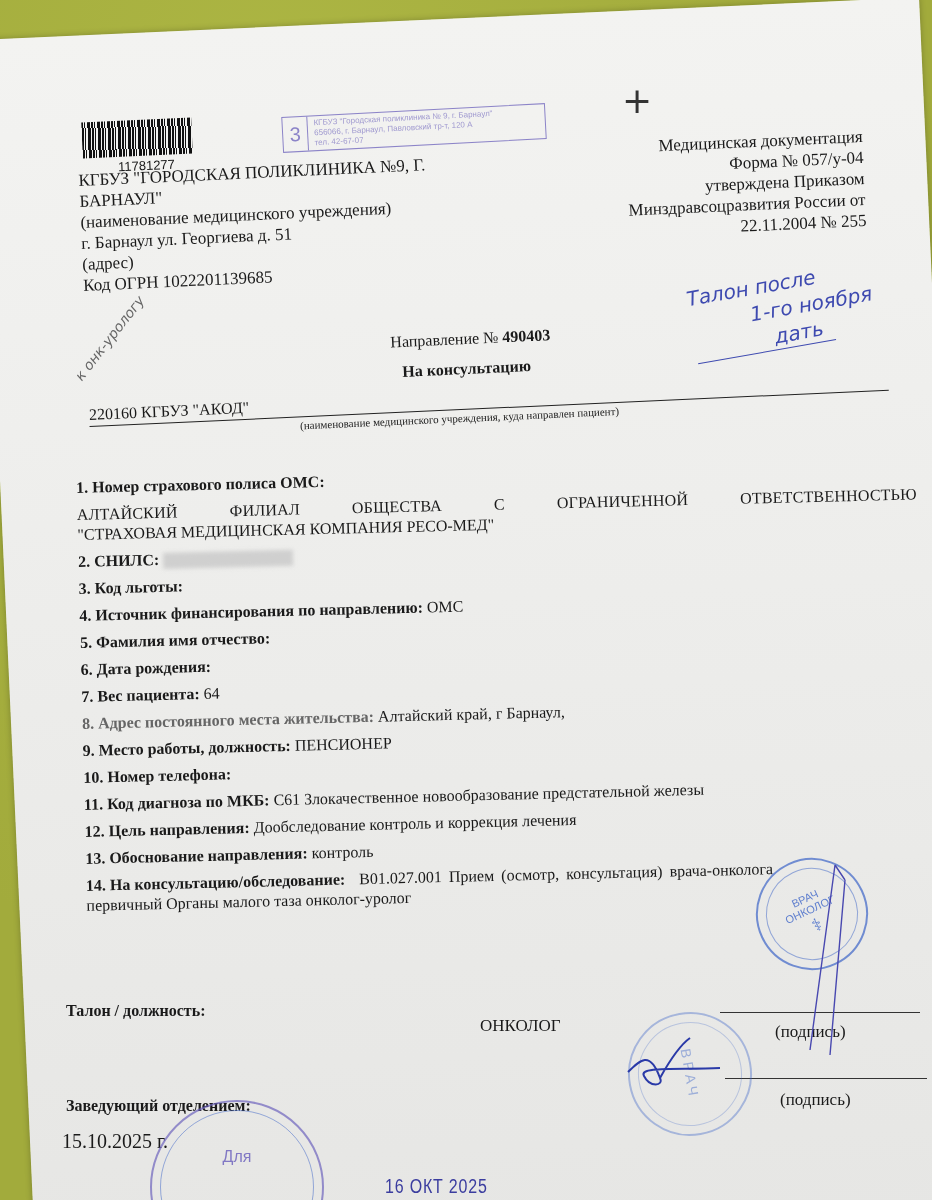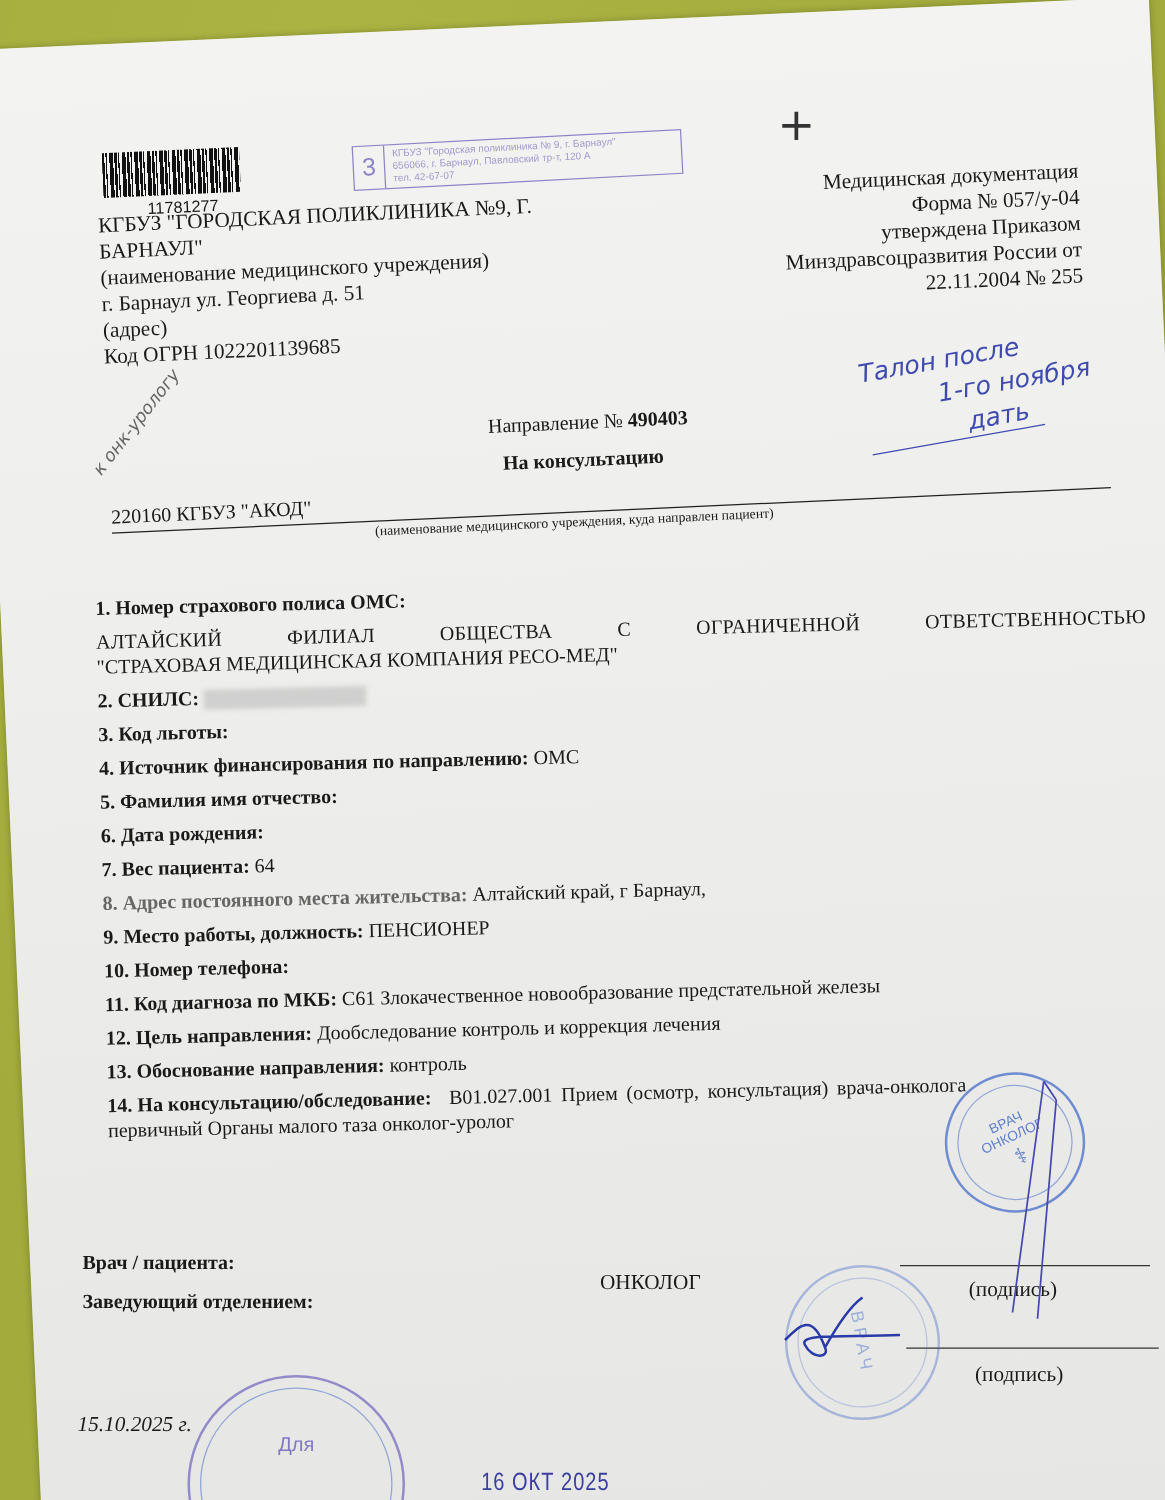--- a/index.html
+++ b/index.html
@@ -180,30 +180,30 @@
       <span class="lbl">13. Обоснование направления:</span>
       <span>контроль</span>
     </div>
     <div class="field" style="margin-bottom:0;white-space:nowrap">
       <span class="lbl">14. На консультацию/обследование:</span><span class="pad"></span>
       <span style="word-spacing:3px">B01.027.001 Прием (осмотр, консультация) врача-онколога</span>
     </div>
     <div class="field">первичный Органы малого таза  онколог-уролог</div>
   </div>
 
-  <div class="abs" style="left:66px;top:1002px;font-size:16px;font-weight:bold;">Врач / пациента:</div>
+  <div class="abs" style="left:66px;top:1002px;font-size:16px;font-weight:bold;">Талон / должность:</div>
   <div class="abs" style="left:480px;top:1016px;font-size:17px;">ОНКОЛОГ</div>
   <div class="sig-line" style="left:720px;top:1012px;"></div>
   <div class="abs" style="left:775px;top:1022px;font-size:17px;">(подпись)</div>
 
-  <div class="abs" style="left:66px;top:1033px;font-size:16px;font-weight:bold;">Заведующий отделением:</div>
+  <div class="abs" style="left:66px;top:1097px;font-size:16px;font-weight:bold;">Заведующий отделением:</div>
   <div class="sig-line" style="left:725px;top:1078px;width:202px;"></div>
   <div class="abs" style="left:780px;top:1090px;font-size:17px;">(подпись)</div>
 
-  <div class="abs" style="left:62px;top:1130px;font-size:17px;font-style:italic;">15.10.2025 г.</div>
+  <div class="abs" style="left:62px;top:1130px;font-size:20px;">15.10.2025 г.</div>
 
   <div class="circle-stamp" style="left:756px;top:858px;width:108px;height:108px;font-size:11px;transform:rotate(-25deg);">
     <div>
       <div>ВРАЧ</div>
       <div>ОНКОЛОГ</div>
       <div style="font-size:18px">⚕</div>
     </div>
   </div>
 
   <div class="circle-stamp" style="left:628px;top:1012px;width:120px;height:120px;font-size:14px;opacity:0.55;transform:rotate(80deg);">

